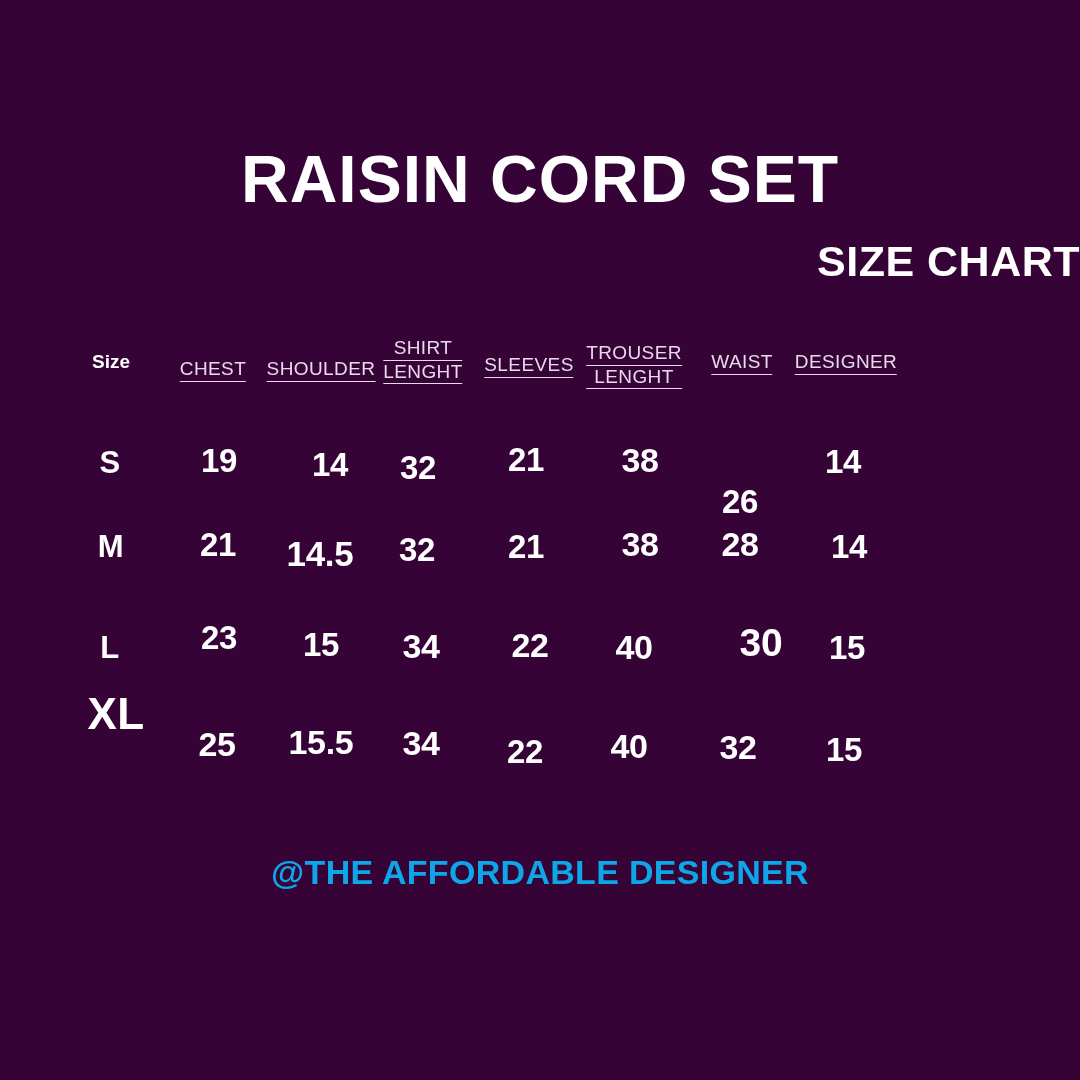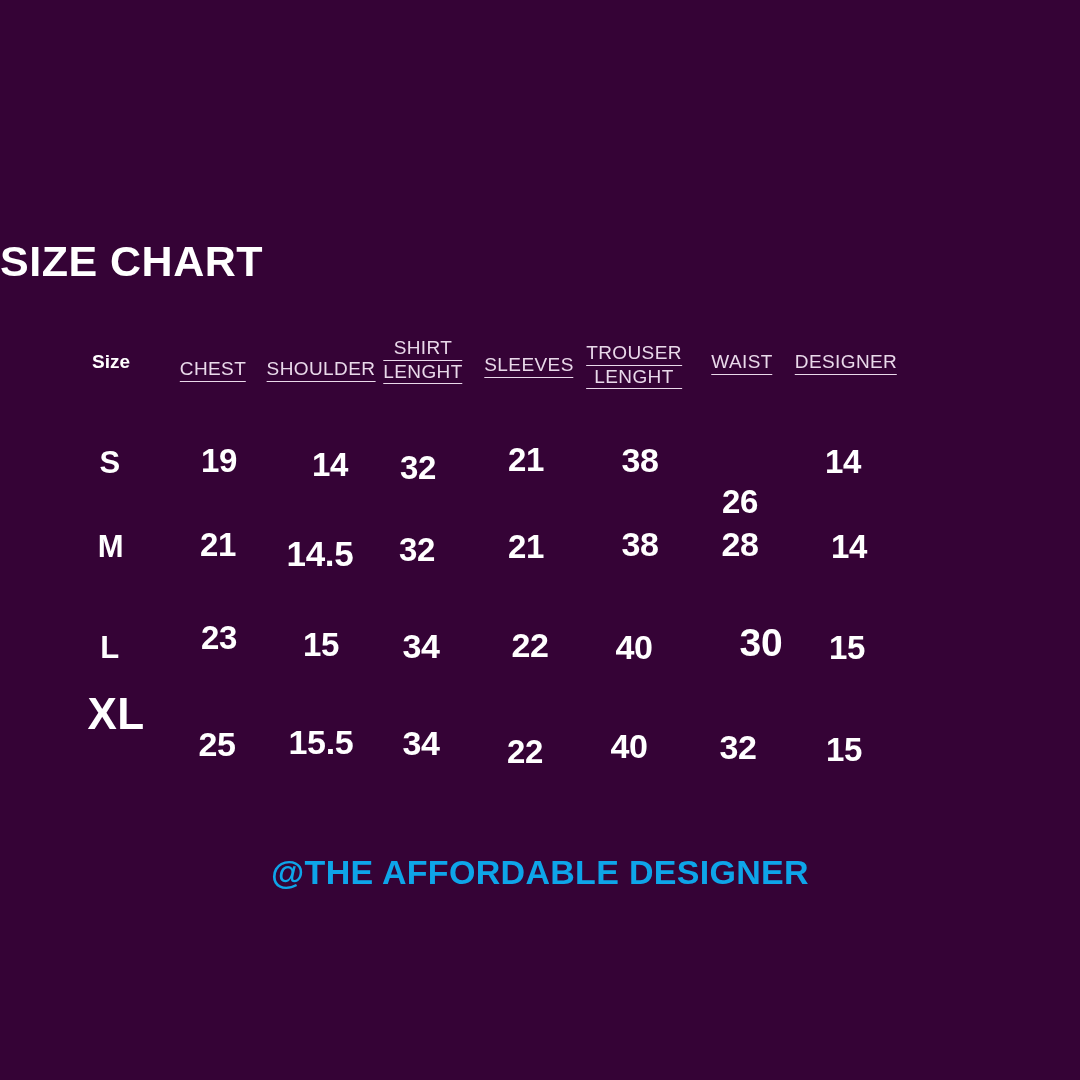--- a/index.html
+++ b/index.html
@@ -34,21 +34,21 @@
     font-size: 66px;
     letter-spacing: 1px;
     color: #ffffff;
     line-height: 1;
   }
   .subtitle {
     position: absolute;
     left: 0;
     top: 240px;
     width: 1080px;
-    text-align: left;
+    text-align: right;
     font-family: "Liberation Sans", sans-serif;
     font-weight: bold;
     font-size: 43px;
     letter-spacing: 0.5px;
     color: #ffffff;
     line-height: 1;
   }
 
   
   .footer {
@@ -122,20 +122,21 @@
   .dcell.val {
     font-size: 34px;
     letter-spacing: -0.3px;
   }
 </style>
 </head>
 <body>
 
 <div class="canvas">
 
+  <div class="title">RAISIN CORD SET</div>
 
   <div class="subtitle">SIZE CHART</div>
 
   <div class="table" id="table-root">
       <div class="hcell size-head" style="left: 111px; top: 351px;"><span>Size</span></div>
       <div class="hcell" style="left: 213px; top: 358px;"><span class="ul">CHEST</span></div>
       <div class="hcell" style="left: 321px; top: 358px;"><span class="ul">SHOULDER</span></div>
       <div class="hcell two-line" style="left: 423px; top: 337px;">
         <span class="ul">SHIRT</span>
         <span class="ul">LENGHT</span>

